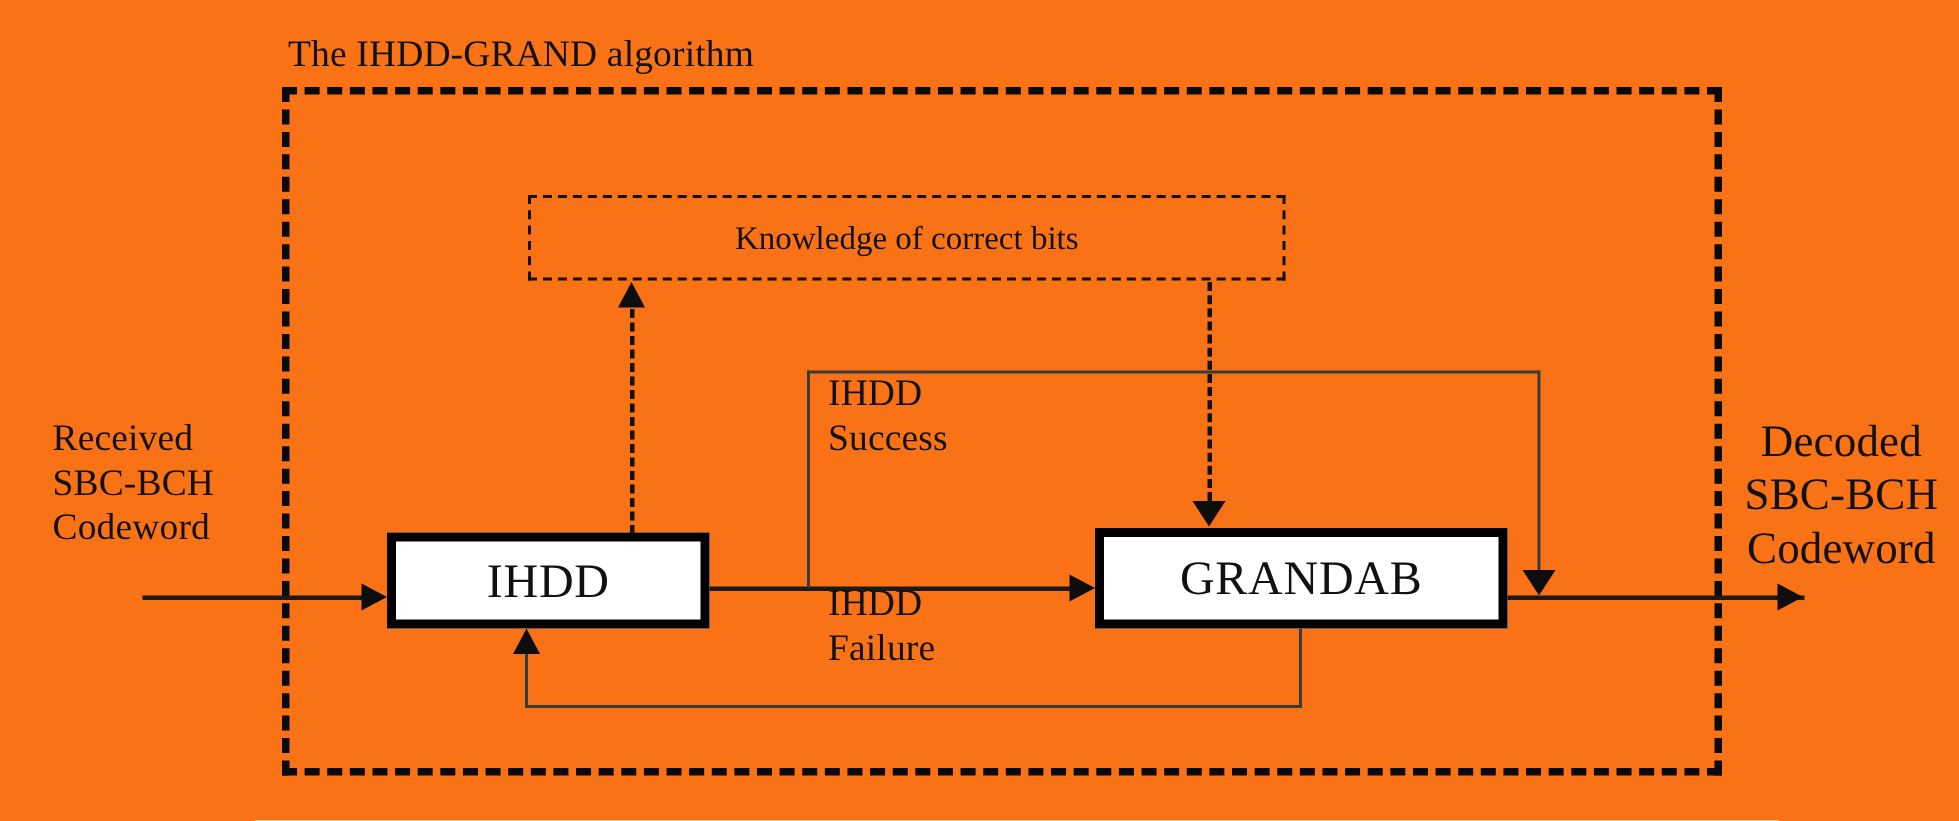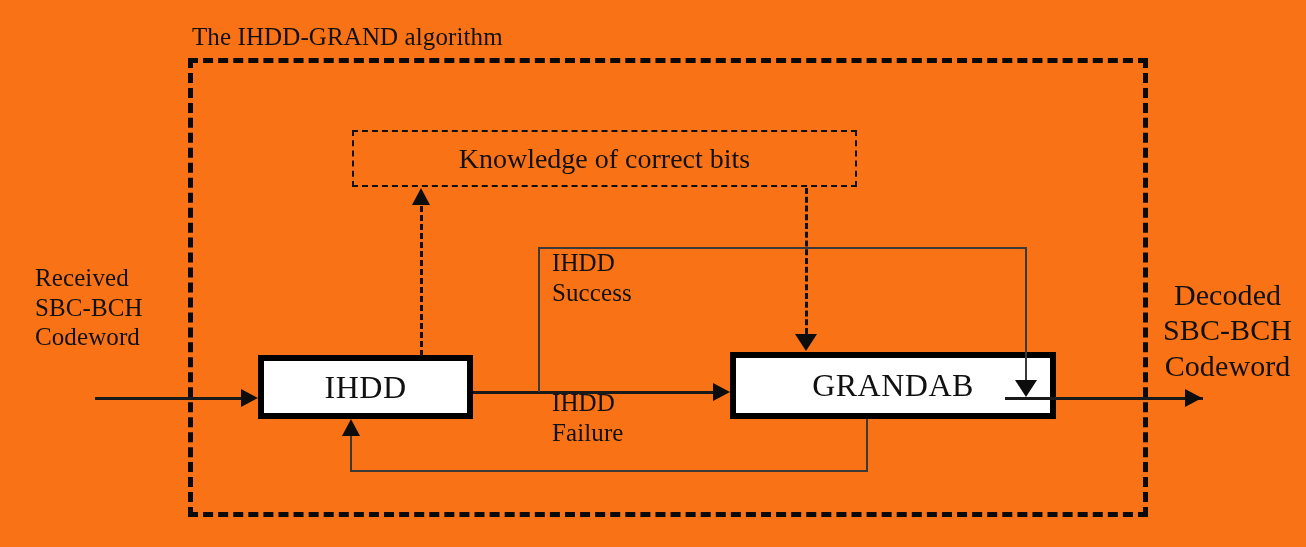--- a/index.html
+++ b/index.html
@@ -27,21 +27,21 @@
   }
 
   #algo-title {
     left: 192px;
     top: 22px;
     font-size: 25px;
   }
 
   #received-label {
     left: 35px;
-    top: 263px;
+    top: 278px;
     font-size: 25px;
     text-align: left;
   }
 
   #decoded-label {
     left: 1163px;
     top: 277px;
     font-size: 30px;
     text-align: center;
   }
@@ -76,21 +76,21 @@
     top: 130px;
     width: 505px;
     height: 57px;
     border: 2px dashed #111111;
     box-sizing: border-box;
     display: flex;
     align-items: center;
     justify-content: center;
   }
   #knowledge-box .lbl-inner {
-    font-size: 28px;
+    font-size: 22px;
     color: #111111;
   }
 
   
   .block {
     position: absolute;
     border: 6px solid #000000;
     background: #ffffff;
     box-sizing: border-box;
     display: flex;
@@ -104,21 +104,21 @@
   }
   #ihdd-block {
     left: 258px;
     top: 355px;
     width: 215px;
     height: 64px;
   }
   #grandab-block {
     left: 730px;
     top: 352px;
-    width: 326px;
+    width: 275px;
     height: 67px;
   }
 
   
   .hline {
     position: absolute;
     height: 0;
     border-top: 2px solid #3a3a3a;
   }
   .vline {

